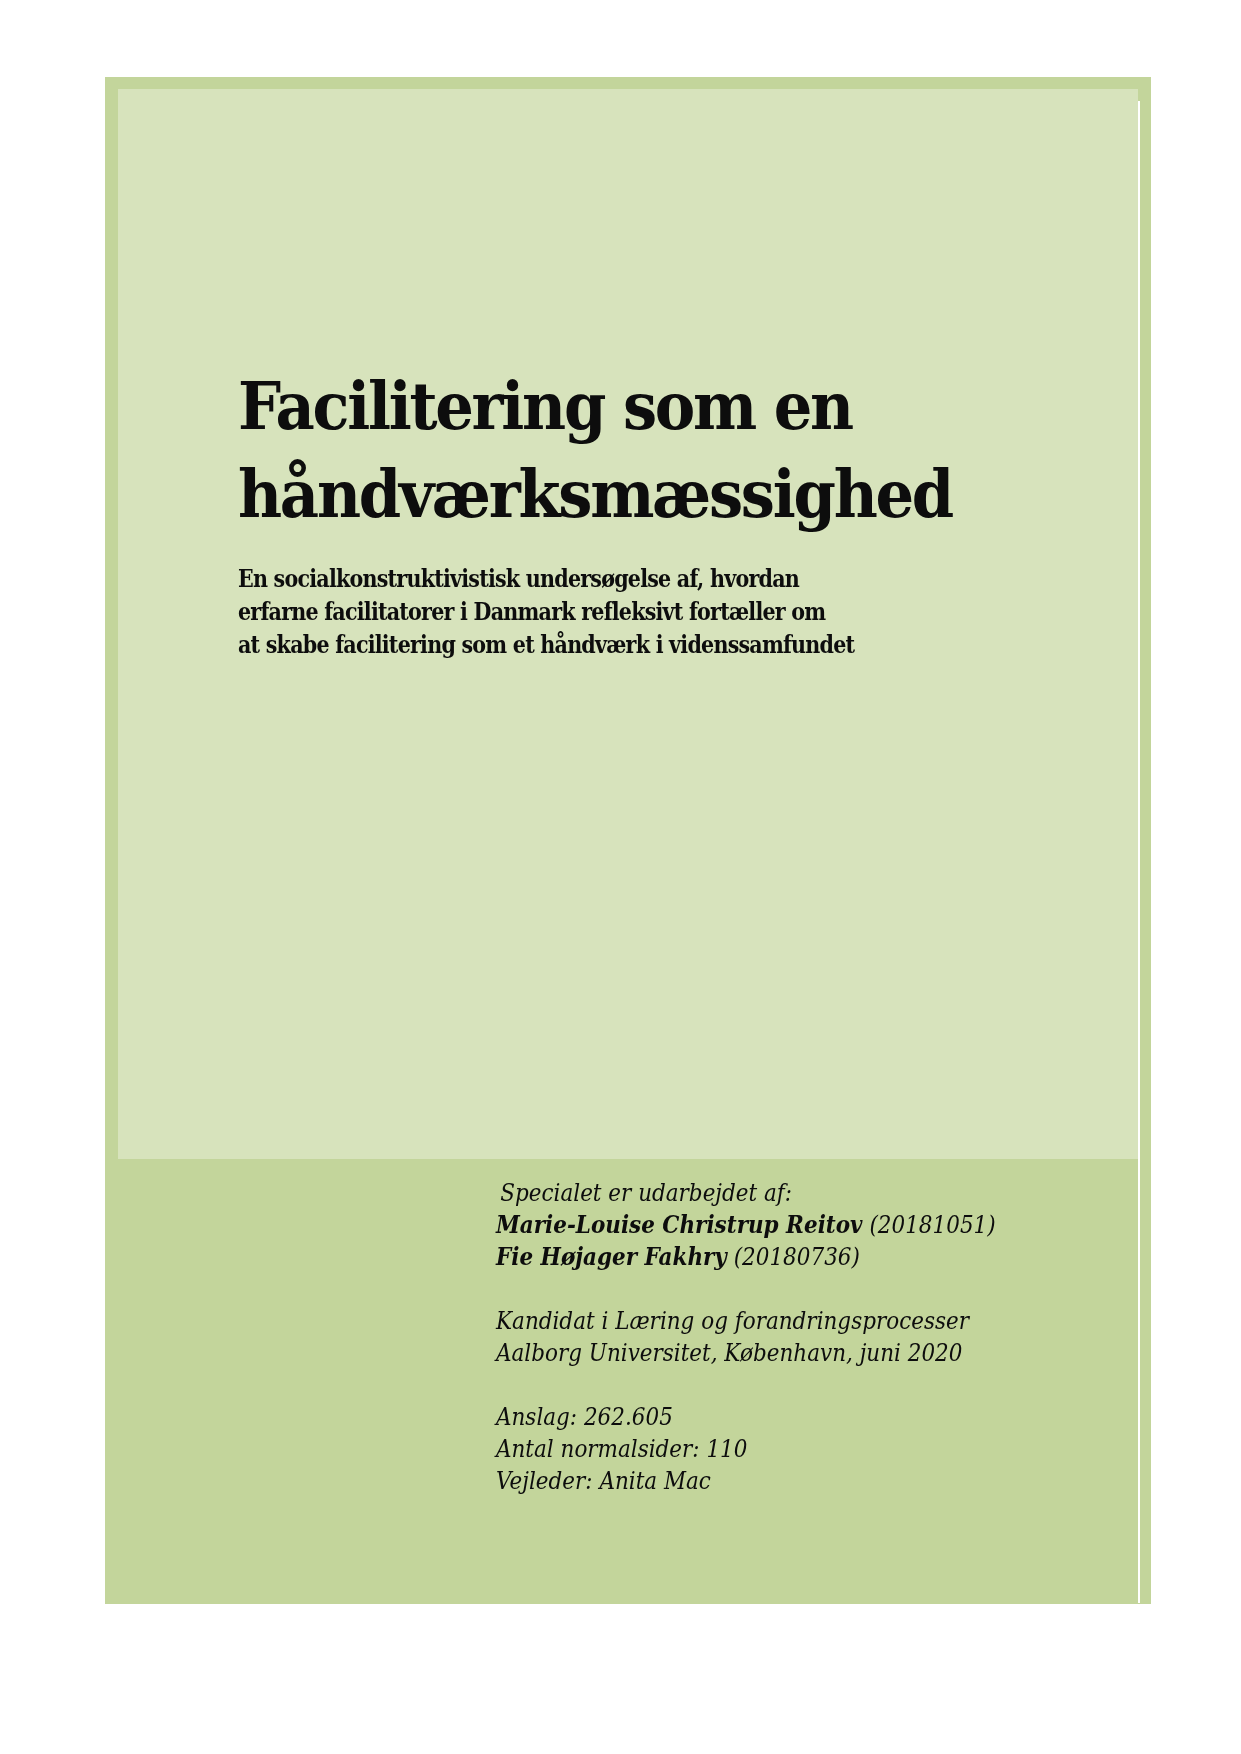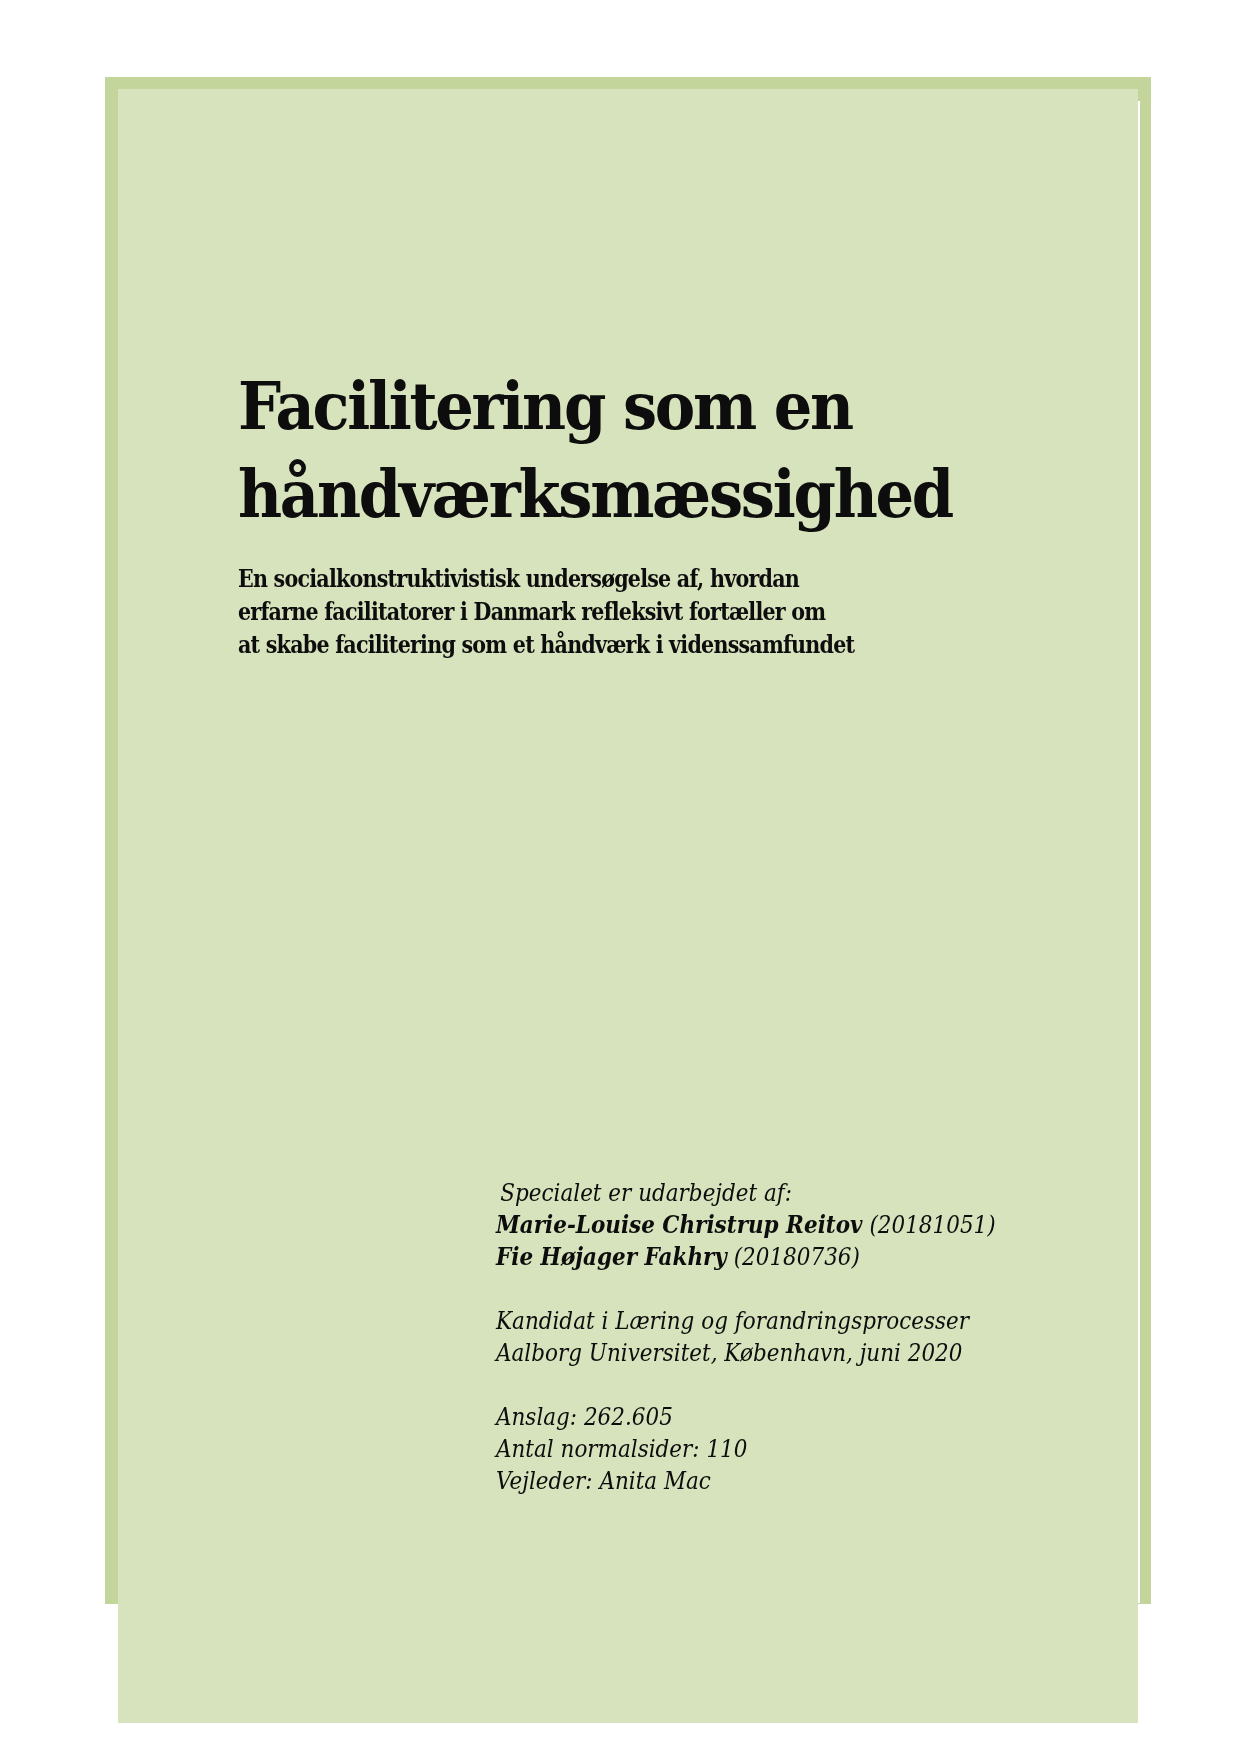--- a/index.html
+++ b/index.html
@@ -2,21 +2,21 @@
 <html><head>
   <meta charset="utf-8">
   <style>
     html, body { margin:0; padding:0; background:#ffffff; }
     body { width:1241px; height:1754px; position:relative; overflow:hidden; }
     .frame {
       position:absolute; left:105px; top:77px; width:1046px; height:1527px;
       background:#c3d59b;
     }
     .inner {
-      position:absolute; left:13px; top:12px; width:1020px; height:1634px;
+      position:absolute; left:13px; top:12px; width:1020px; height:1070px;
       background:#d7e3bc;
     }
     .inner-line {
       position:absolute; left:1020px; top:12px; width:2px; height:1502px;
       background:#ffffff;
     }
     .title {
       position:absolute; left:120px; top:273px; margin:0;
       font-family:"DejaVu Serif", serif; font-weight:bold;
       font-size:66px; line-height:88px; color:#0d0d0d;

